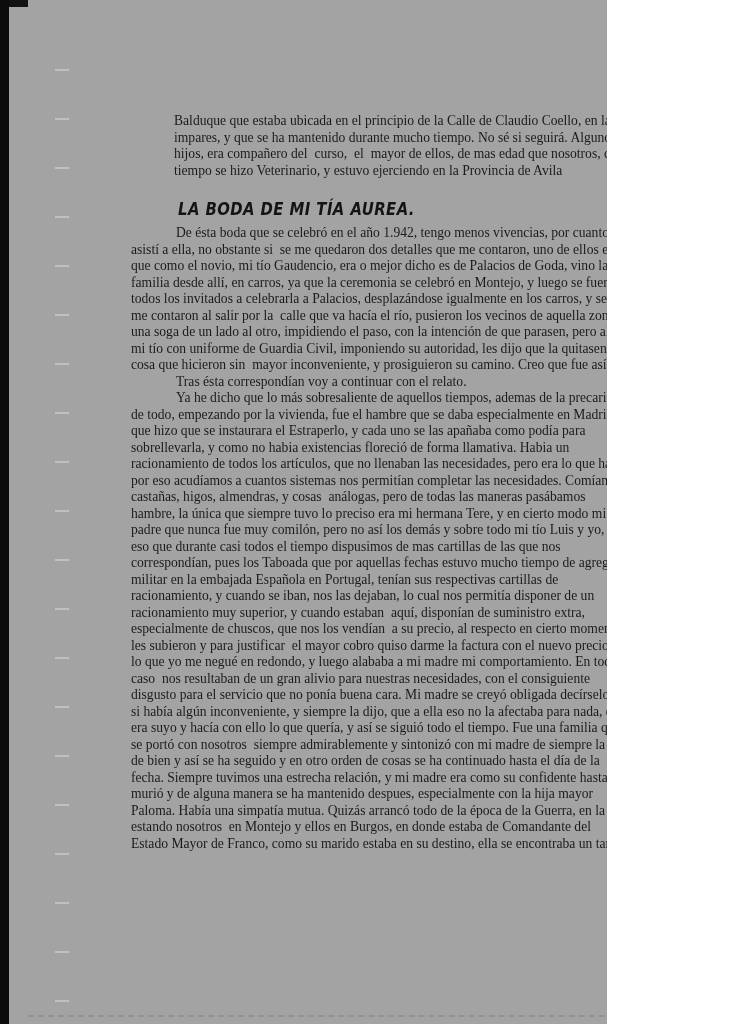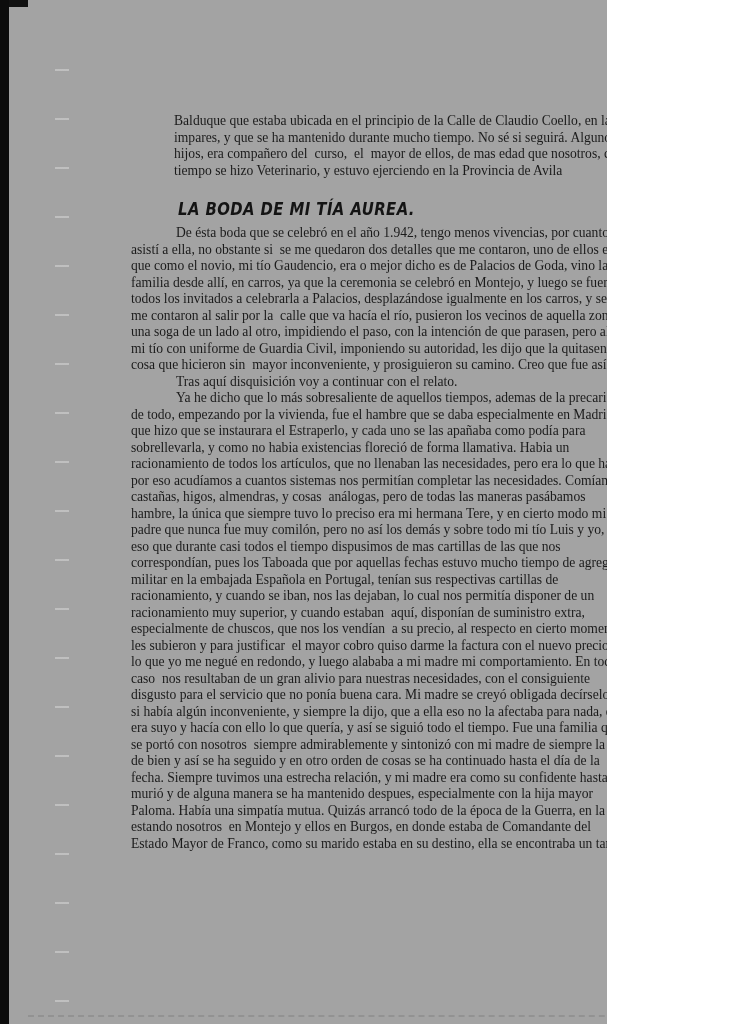--- a/index.html
+++ b/index.html
@@ -129,21 +129,21 @@
 asistí a ella, no obstante si  se me quedaron dos detalles que me contaron, uno de ellos es
 que como el novio, mi tío Gaudencio, era o mejor dicho es de Palacios de Goda, vino la
 familia desde allí, en carros, ya que la ceremonia se celebró en Montejo, y luego se fueron
 todos los invitados a celebrarla a Palacios, desplazándose igualmente en los carros, y según
 me contaron al salir por la  calle que va hacía el río, pusieron los vecinos de aquella zona,
 una soga de un lado al otro, impidiendo el paso, con la intención de que parasen, pero al ir
 mi tío con uniforme de Guardia Civil, imponiendo su autoridad, les dijo que la quitasen,
 cosa que hicieron sin  mayor inconveniente, y prosiguieron su camino. Creo que fue así.</p>
 
 
-    <p class="para">Tras aquí disquisición voy a continuar con el relato.</p>
+    <p class="para">Tras ésta correspondían voy a continuar con el relato.</p>
 
     <p class="para">Ya he dicho que lo más sobresaliente de aquellos tiempos, ademas de la precariedad
 de todo, empezando por la vivienda, fue el hambre que se daba especialmente en Madrid, y
 que hizo que se instaurara el Estraperlo, y cada uno se las apañaba como podía para
 sobrellevarla, y como no habia existencias floreció de forma llamativa. Habia un
 racionamiento de todos los artículos, que no llenaban las necesidades, pero era lo que había,
 por eso acudíamos a cuantos sistemas nos permitían completar las necesidades. Comíamos
 castañas, higos, almendras, y cosas  análogas, pero de todas las maneras pasábamos
 hambre, la única que siempre tuvo lo preciso era mi hermana Tere, y en cierto modo mi
 padre que nunca fue muy comilón, pero no así los demás y sobre todo mi tío Luis y yo, y

